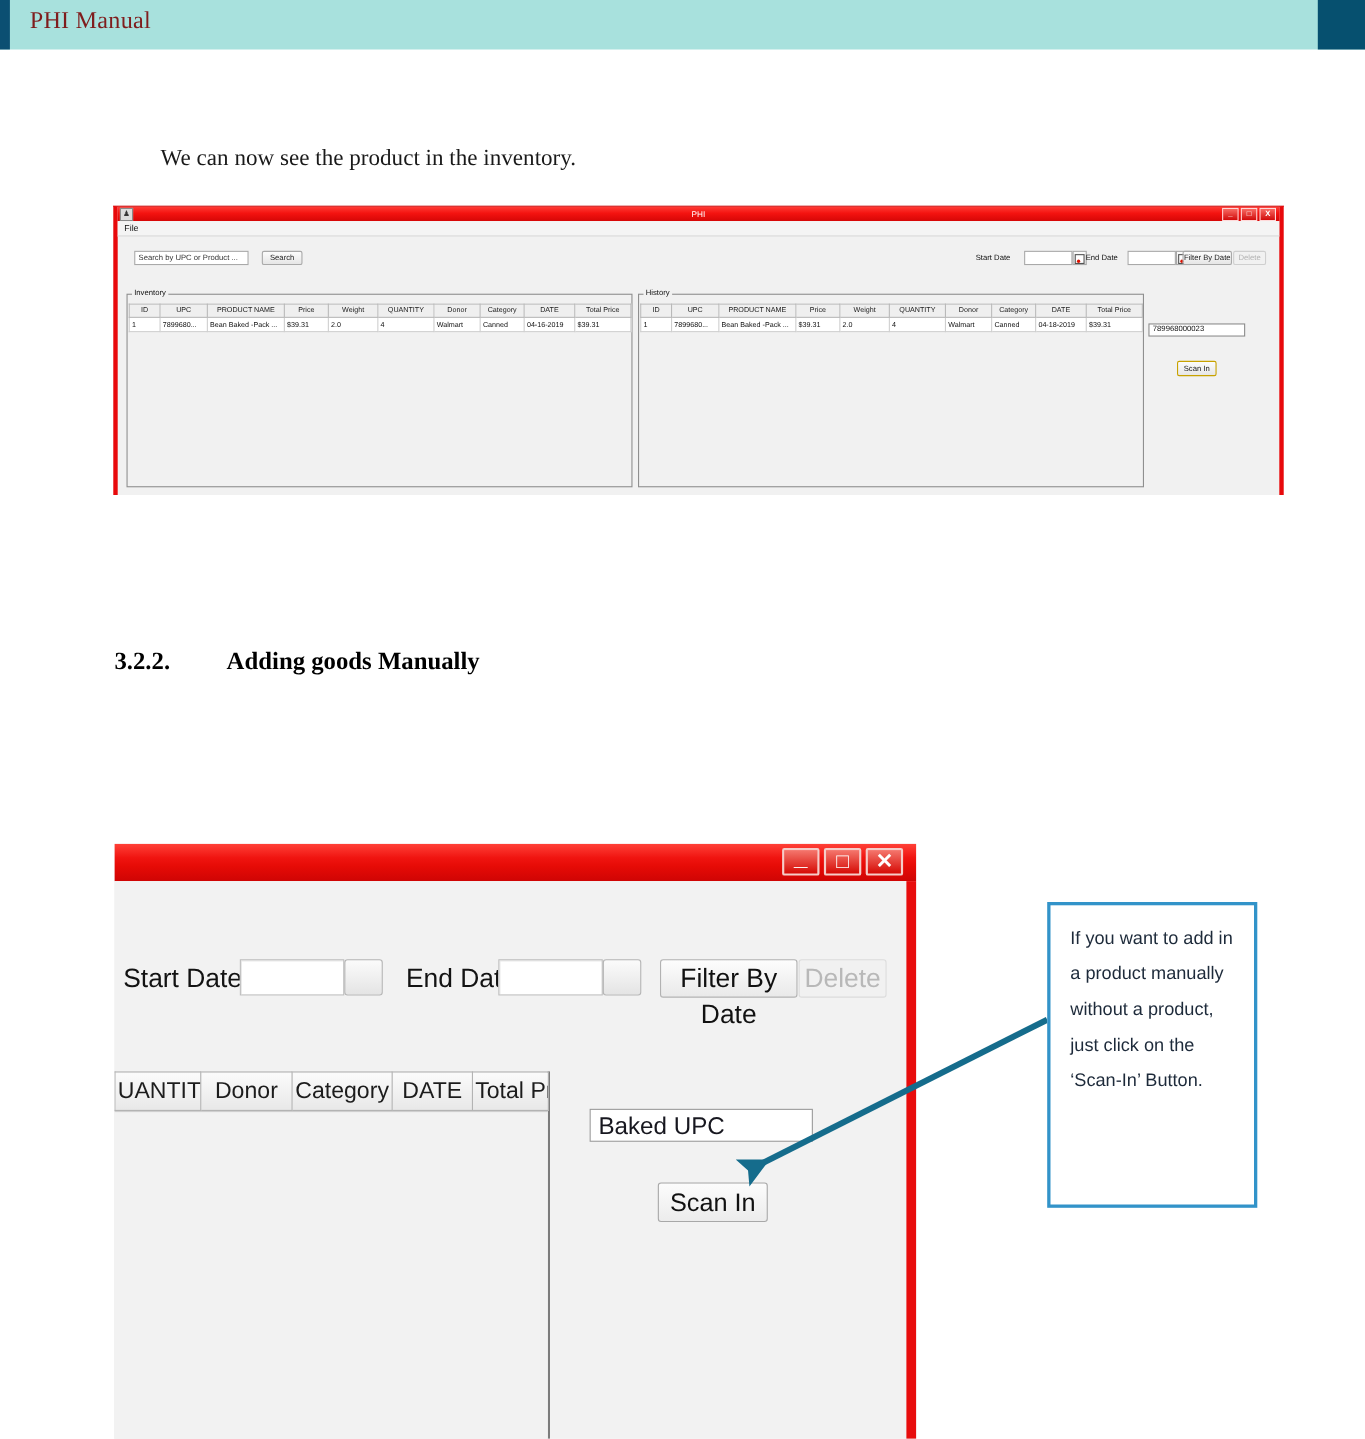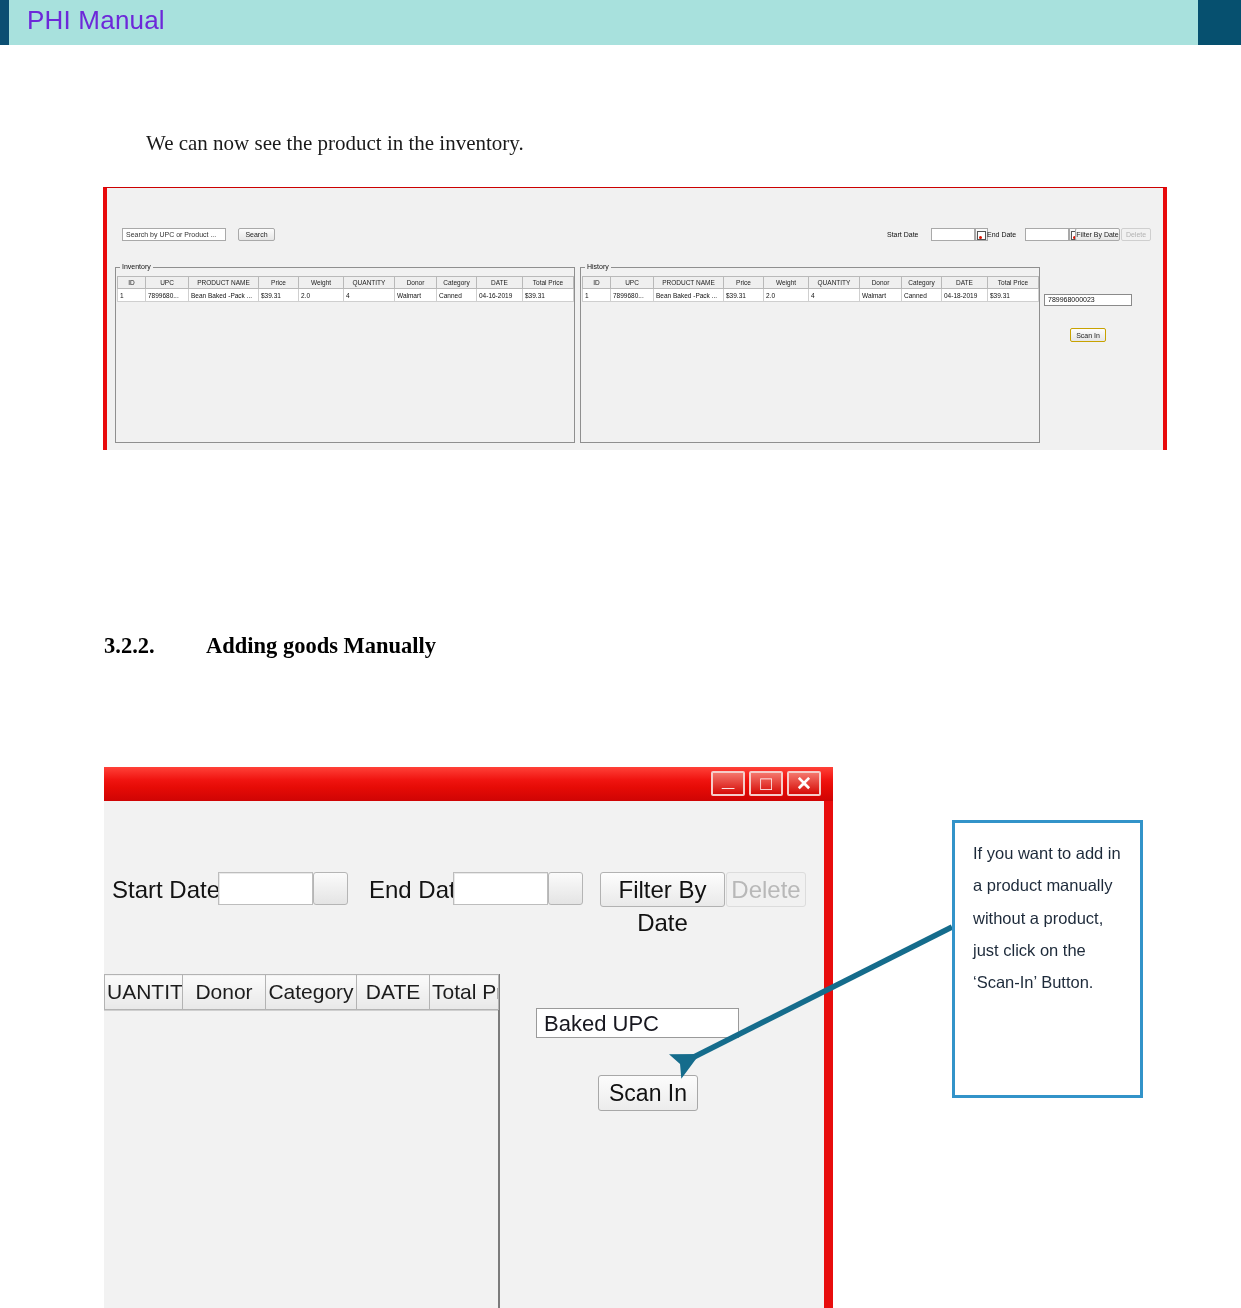--- a/index.html
+++ b/index.html
@@ -35,43 +35,42 @@
   }
   #doc-header .right-block {
     position: absolute;
     right: 0; top: 0;
     width: 43px; height: 45px;
     background: #06506f;
   }
   #doc-header .title {
     position: absolute;
     left: 27px; top: 5px;
-    font-family: Liberation Sans, sans-serif;
-    font-size: 26px;
-    color: #6d28d9;
+    font-family: Liberation Serif, serif;
+    font-size: 22px;
+    color: #7f1d1d;
     letter-spacing: .2px;
   }
 
   
   #intro-paragraph {
     position: absolute;
     left: 146px; top: 131px;
     font-family: "Liberation Serif", serif;
     font-size: 21px;
     color: #1a1a1a;
   }
   #section-heading {
     position: absolute;
     left: 104px; top: 588px;
     font-family: "Liberation Serif", serif;
     font-size: 22.5px;
     font-weight: bold;
     color: #000000;
     white-space: pre;
-    margin-top: 45px;
   }
   #section-heading .num { display: inline-block; width: 102px; }
 
   
   #screenshot-one {
     position: absolute;
     left: 103px; top: 187px;
     width: 1064px; height: 263px;
     background: #f1f1f1;
     border-left: 4px solid #e8090b;
@@ -370,21 +369,33 @@
   <div class="band"></div>
   <div class="left-tab"></div>
   <div class="right-block"></div>
   <div class="title">PHI Manual</div>
 </div>
 
 <div id="intro-paragraph">We can now see the product in the inventory.</div>
 
 <div id="screenshot-one">
 
-
+  <div id="s1-titlebar">
+    <div class="app-icon">♟</div>
+    <div class="t-title">PHI</div>
+    <div class="wbtns">
+      <div class="wbtn">_</div>
+      <div class="wbtn">□</div>
+      <div class="wbtn">X</div>
+    </div>
+  </div>
+
+  <div id="s1-menubar">
+    <div class="menu-item">File</div>
+  </div>
 
   <div id="s1-search-input">Search by UPC or Product ...</div>
   <div id="s1-search-button">Search</div>
 
   <div class="s1-daterow" style="left:780px;width:110px;">
     <span class="lbl" style="left:0;">Start Date</span>
     <span class="fld" style="left:44px;"></span>
     <span class="calbtn" style="left:88px;">
         <i></i>
       </span>

